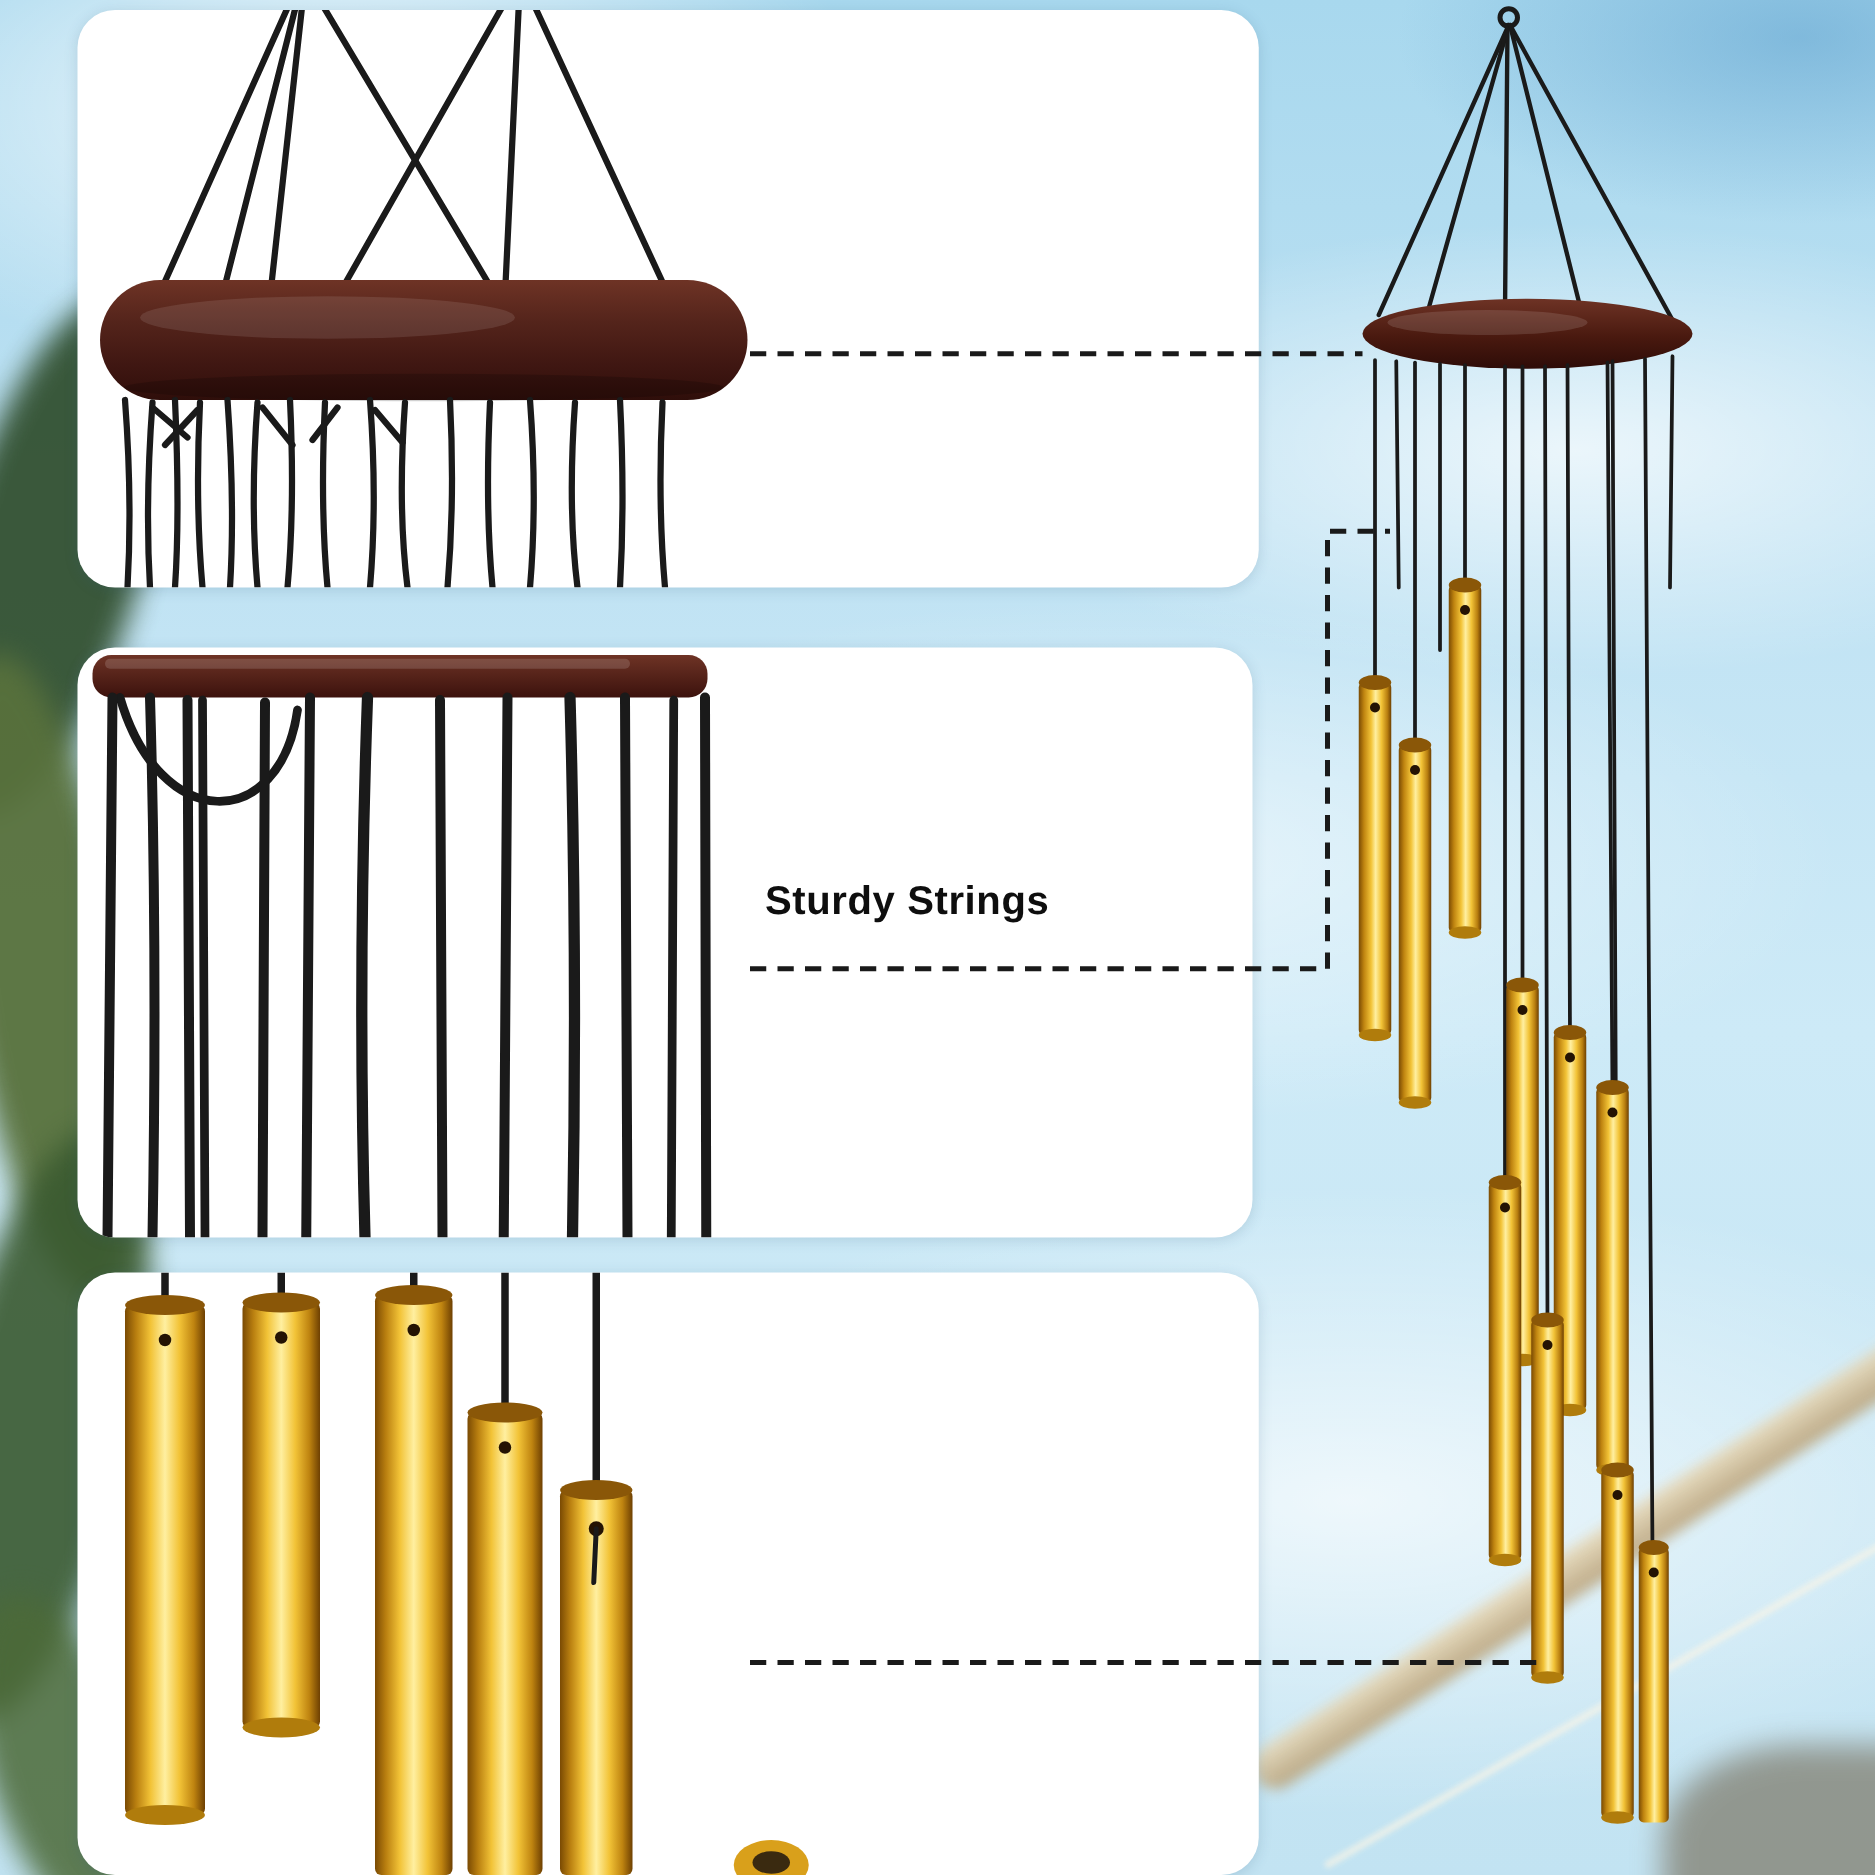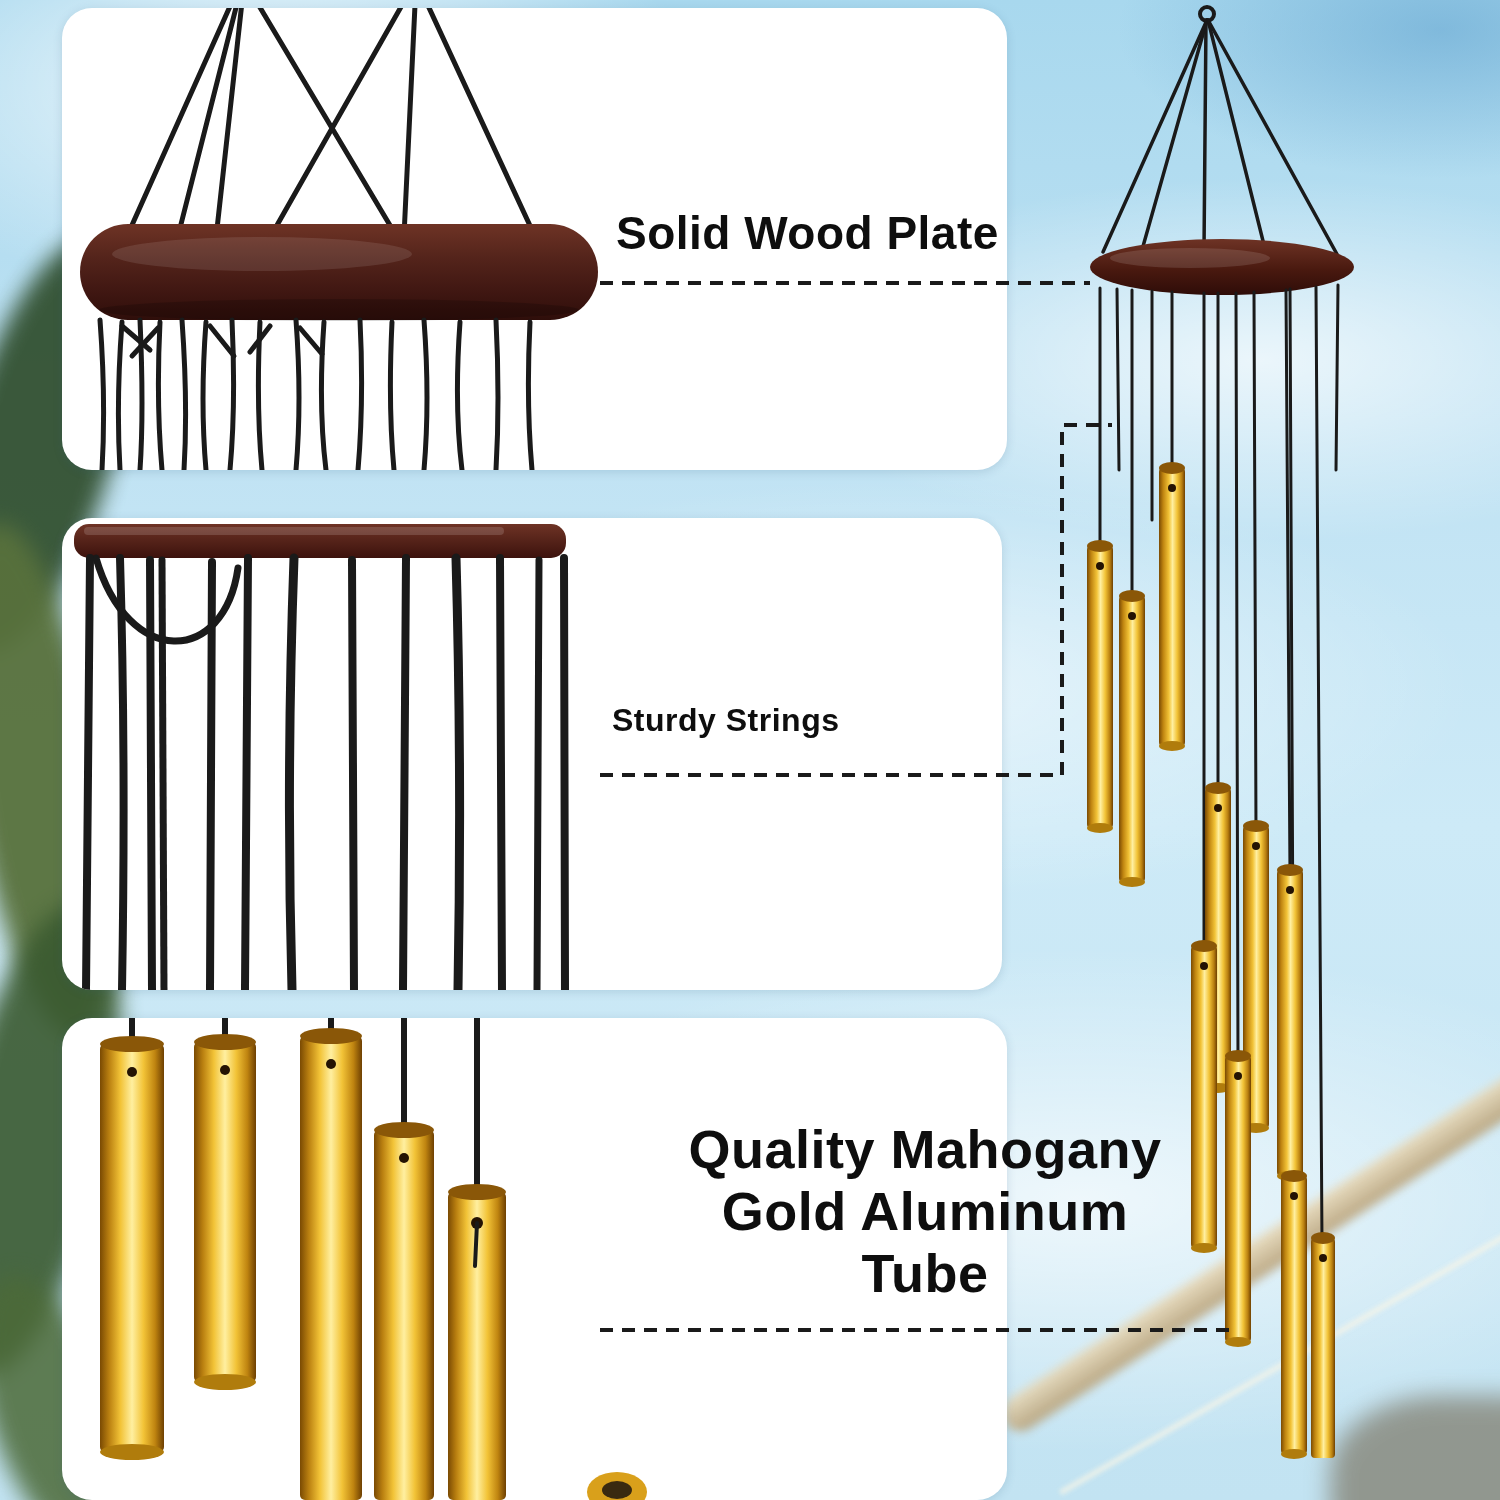--- a/index.html
+++ b/index.html
@@ -271,24 +271,16 @@
       </g>
     </g>
 
     <g>
       <path class="dash" d="M600 283 L1090 283"></path>
       <path class="dash" d="M600 775 L1062 775 L1062 425 L1112 425"></path>
       <path class="dash" d="M600 1330 L1235 1330"></path>
     </g>
   </svg>
 
-  <div class="label label1">
-    <span>Solid Wood Plate</span>
-  </div>
   <div class="label label2">
     <span>Sturdy Strings</span>
   </div>
-  <div class="label label3">
-    <span>Quality Mahogany</span>
-    <span>Gold Aluminum</span>
-    <span>Tube</span>
-  </div>
 </div>
 
 </body></html>

